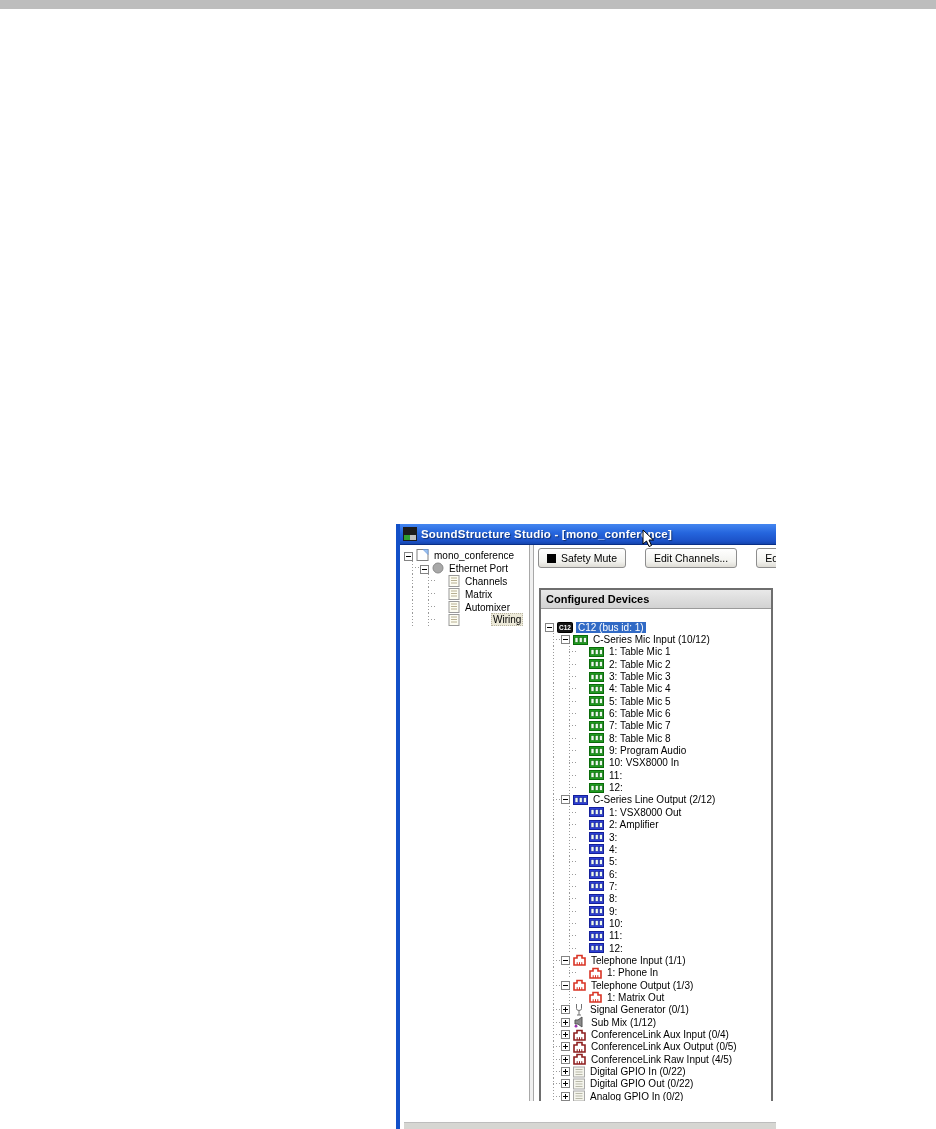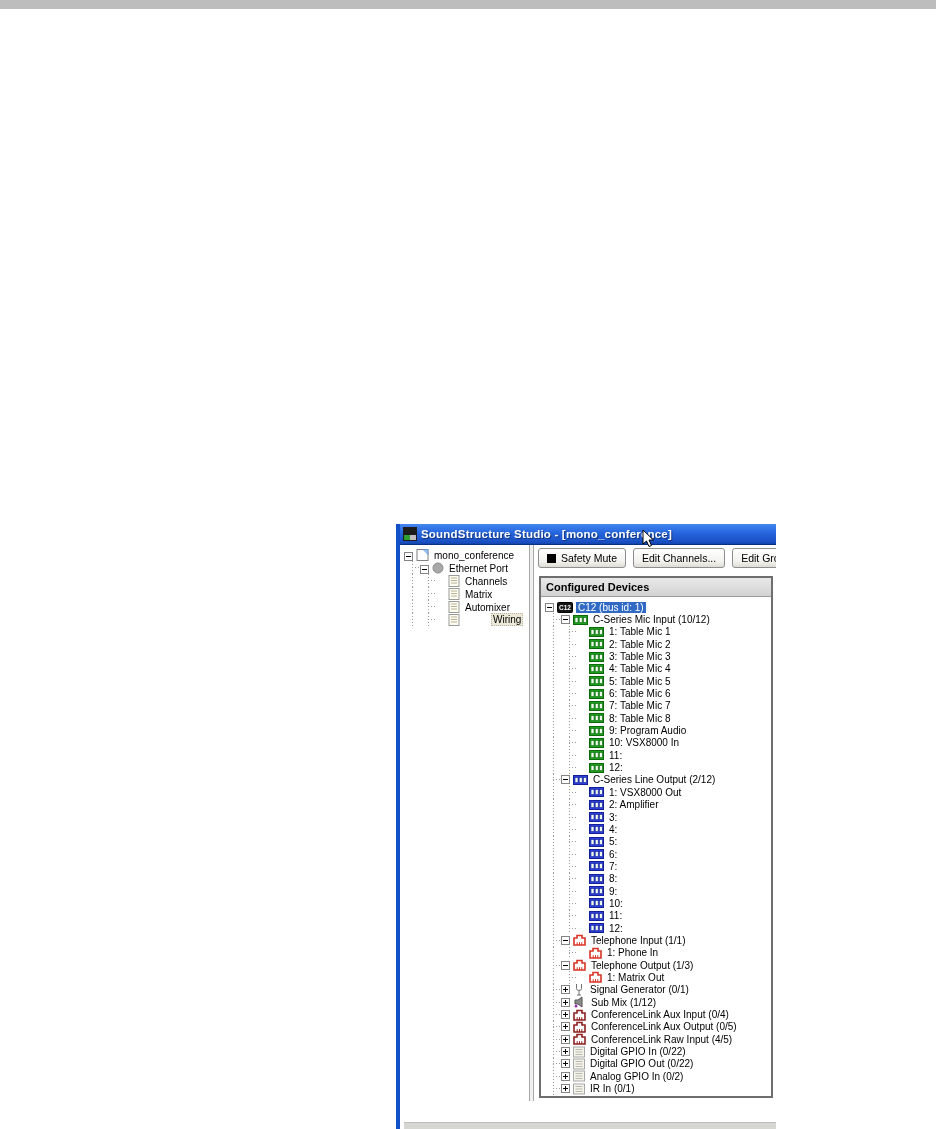--- a/index.html
+++ b/index.html
@@ -33,39 +33,39 @@
   .menu-item { font-size:11px; color:#000; padding:2px 9px; white-space:nowrap; }
   .client-area { display:flex; height:556px; background:#fff; }
   .left-panel { width:129px; background:#fff; padding-top:3px; overflow:hidden; }
   .splitter { width:5px; border-left:1px solid #a8a8a8; border-right:1px solid #a8a8a8; background:#f0f0f0; }
   .right-panel { flex:1; background:#fff; padding-top:3px; overflow:hidden; }
   .status-strip {
     position:absolute; left:4px; right:0; bottom:0; height:7px; background:#d6d6d2;
     border-top:1px solid #bdbdbd;
   }
   
-  .btn-row { display:flex; gap:7px; padding-left:4px; align-items:center; }
+  .btn-row { display:flex; gap:19px; padding-left:4px; align-items:center; }
   .xp-btn {
     height:20px; display:flex; align-items:center; justify-content:center;
     border:1px solid #8e8e8e; border-radius:3px; padding:0 8px;
     background:linear-gradient(180deg,#ffffff 0%, #f2f2ee 70%, #dedcd5 100%);
     font-size:10.5px; color:#000; white-space:nowrap; font-family:"Liberation Sans",sans-serif;
   }
   .mute-square { width:9px; height:9px; background:#000; margin-right:5px; flex:0 0 auto; }
   
   .devices-panel {
-    margin:8px 3px 0 5px; border:2px solid #6e6e6e; background:#3b82f6; height:522px;
+    margin:20px 3px 0 5px; border:2px solid #6e6e6e; background:#3b82f6; height:522px;
     display:flex; flex-direction:column; overflow:hidden;
   }
   .devices-header {
     height:19px; flex:0 0 auto; display:flex; align-items:center; padding-left:5px;
     background:linear-gradient(180deg,#e9e9e9 0%, #d2d2d2 100%);
     border-bottom:1px solid #9a9a9a; font-size:11px; font-weight:bold; color:#000;
   }
-  .devices-body { flex:1; overflow:hidden; padding-top:4px; background:#fff; }
+  .devices-body { flex:1; overflow:hidden; padding-top:12px; background:#fff; }
   
   .trow { display:flex; align-items:center; padding-left:4px; white-space:nowrap; }
   .devices-body .trow { height:12.35px; }
   .left-panel .trow { height:13px;align-items:flex-end; }
   .g {
     width:16px; align-self:stretch; flex:0 0 auto;
     background-image:repeating-linear-gradient(to bottom,#9a9a9a 0 1px,transparent 1px 3px);
     background-size:1px 100%; background-position:8px 0; background-repeat:no-repeat;
   }
   .g.gh {

